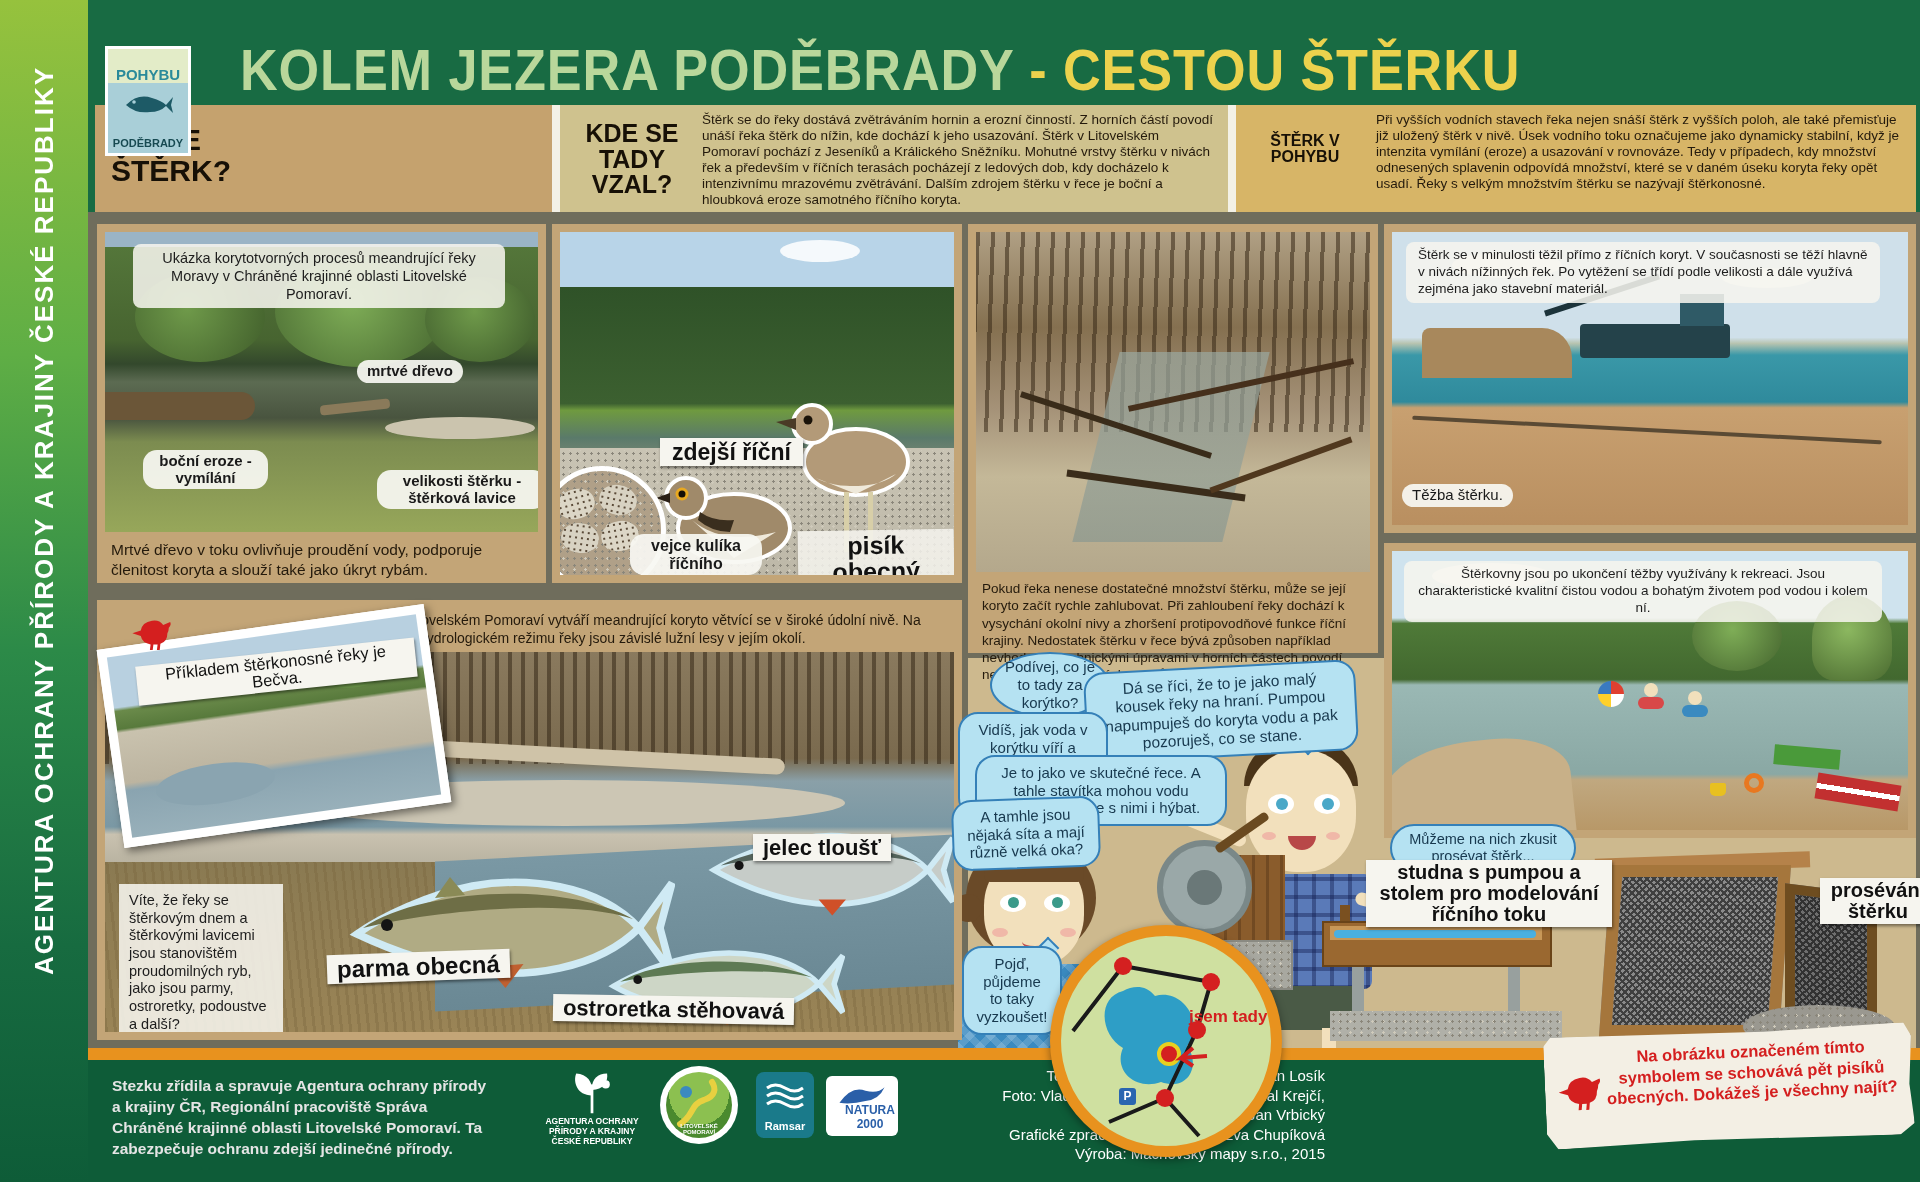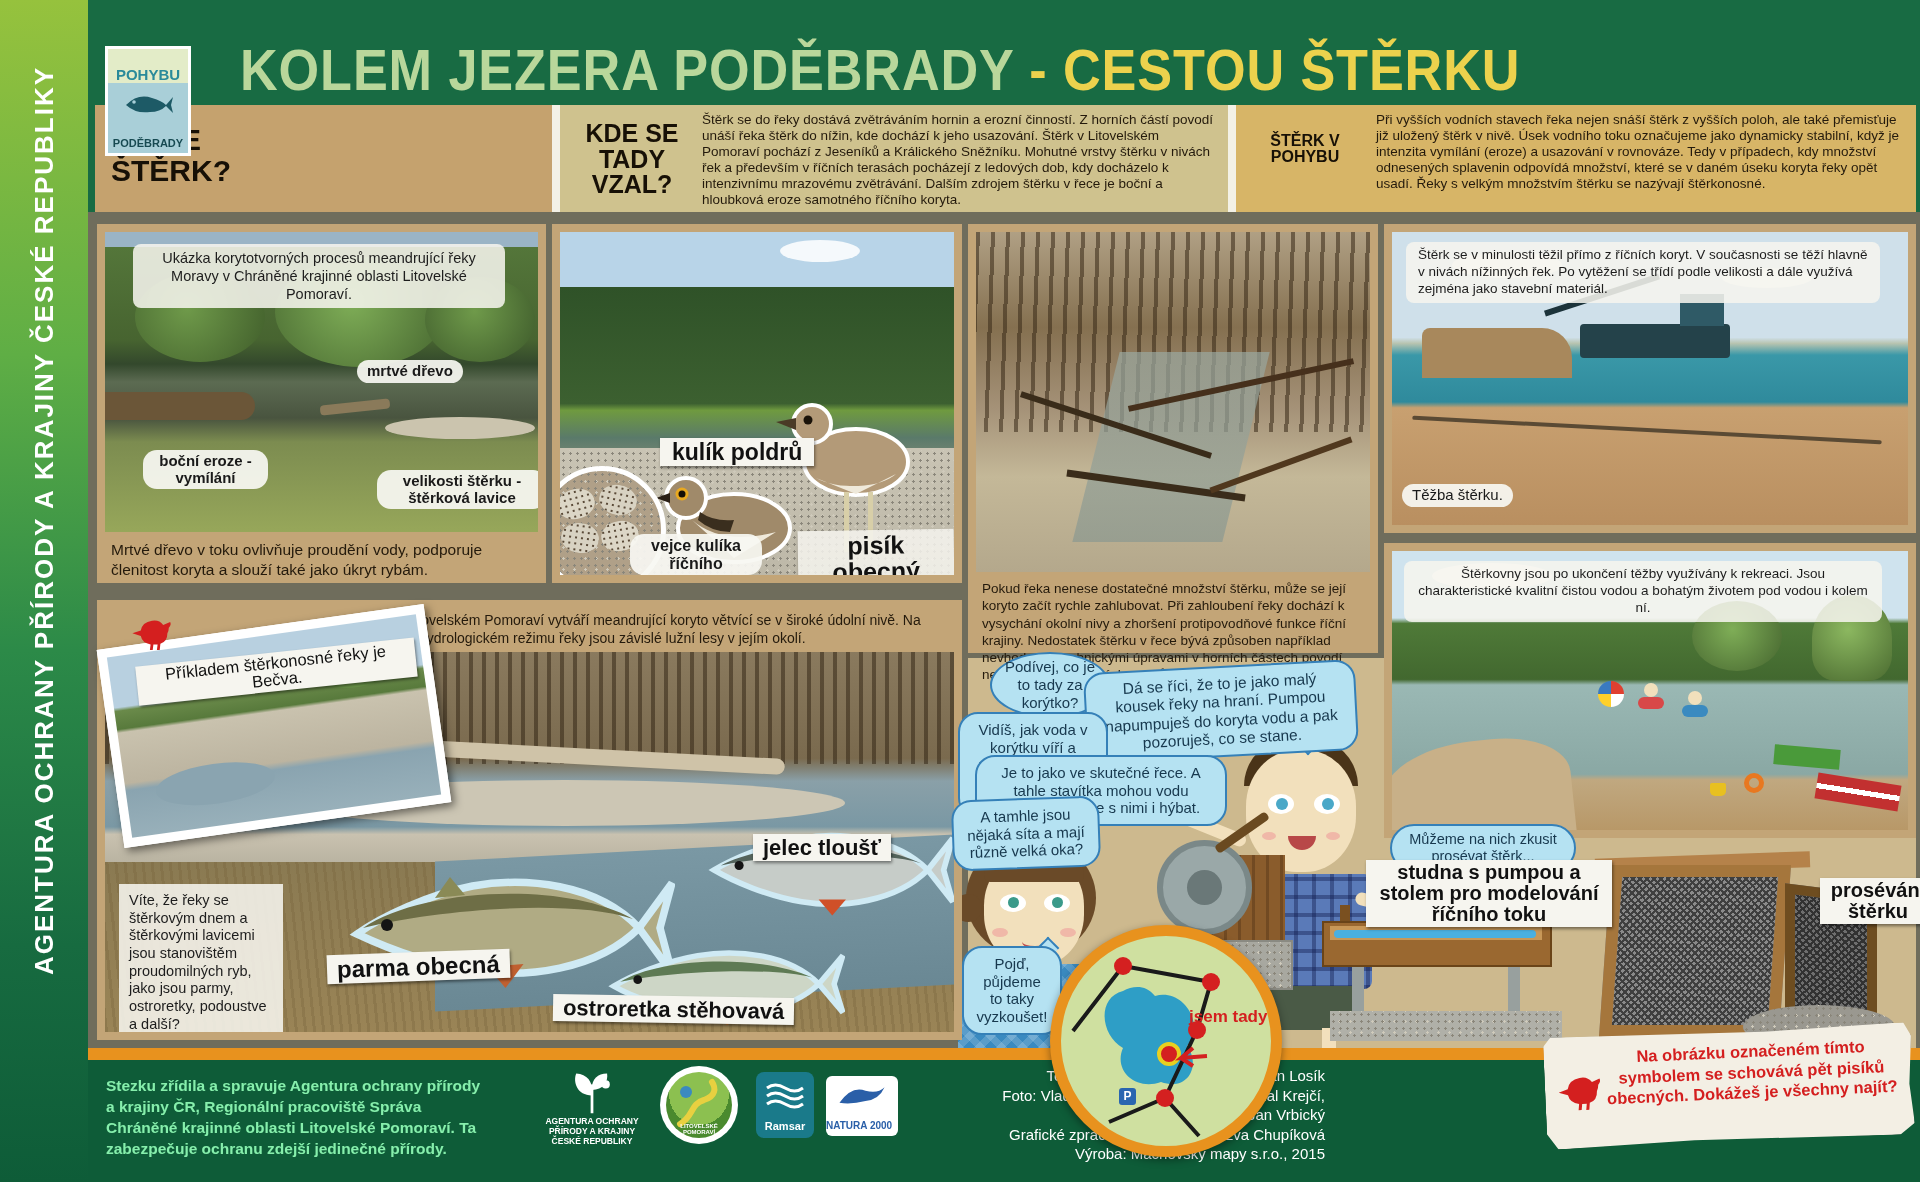--- a/index.html
+++ b/index.html
@@ -38,21 +38,21 @@
   .speck{background-image:radial-gradient(#8a867a 1px,transparent 1.3px),radial-gradient(#cfcabb 1px,transparent 1.3px);
     background-size:7px 7px,11px 11px;background-position:0 0,4px 5px;}
   
   .bubble{position:absolute;background:#b5e2f2;border:2.5px solid #3580b8;border-radius:20px;
     color:#17384e;font-size:15px;line-height:1.18;text-align:center;padding:7px 12px;box-sizing:border-box;z-index:4;}
   .tail{position:absolute;width:14px;height:14px;background:#b5e2f2;border-right:2.5px solid #3580b8;
     border-bottom:2.5px solid #3580b8;transform:rotate(45deg);z-index:3;}
   
   .orange-line{left:88px;top:1048px;width:1832px;height:12px;background:#e8921e;z-index:5;}
   .footer-bg{left:88px;top:1060px;width:1832px;height:122px;background:#0e5c38;}
-  .managed{left:106px;top:1076px;width:385px;color:#86efac;font-weight:bold;font-size:15.5px;line-height:1.35;z-index:6;}
+  .managed{left:112px;top:1076px;width:385px;color:#e5e5e5;font-weight:bold;font-size:15.5px;line-height:1.35;z-index:6;}
   .credits{left:1000px;top:1066px;width:325px;color:#fff;font-size:15px;line-height:1.3;text-align:right;z-index:6;}
   .rednote{left:1545px;top:1030px;width:368px;height:112px;background:#f3efe4;transform:rotate(-2.5deg);
     box-shadow:2px 3px 6px rgba(0,0,0,.5);z-index:8;
     clip-path:polygon(0 8%,2% 0,60% 3%,98% 0,100% 12%,99% 55%,100% 90%,96% 100%,40% 97%,3% 100%,0 86%);}
   .rednote-text{position:absolute;left:58px;top:12px;width:298px;color:#d41f1f;font-weight:bold;
     font-size:16.5px;line-height:1.25;text-align:center;}
   .logo-lbl{color:#fff;font-weight:bold;text-align:center;line-height:1.2;}
   
   .map-circle{left:1050px;top:925px;width:210px;height:210px;border-radius:50%;border:11px solid #e8921e;
     background:#cfe0a0;z-index:9;overflow:hidden;box-shadow:0 3px 8px rgba(0,0,0,.4);}
@@ -231,21 +231,21 @@
         <g stroke="#fff" stroke-width="4" fill="#a08a6a">
           <ellipse cx="78" cy="66" rx="56" ry="34"></ellipse>
           <circle cx="30" cy="36" r="20"></circle>
         </g>
         <path d="M36,58 q30,26 84,12 L78,96 Z" fill="#efe9da"></path>
         <path d="M0,36 L14,31 L14,41 Z" fill="#2a2016"></path>
         <circle cx="26" cy="32" r="6.5" fill="#e8a820"></circle>
         <circle cx="26" cy="32" r="3.5" fill="#140e06"></circle>
         <path d="M44,50 q14,10 34,8 l-4,12 q-18,0 -32,-12 Z" fill="#3a2e1e"></path>
       </svg>
-      <div class="paper" style="left:100px;top:206px;font-size:23px;padding:2px 12px;">kulík poldrů</div>
+      <div class="paper" style="left:100px;top:206px;font-size:23px;padding:2px 12px;">zdejší říční</div>
       <div class="paper" style="left:238px;top:298px;font-size:25px;background:rgba(246,245,239,.85);transform:rotate(-1deg);">pisík obecný</div>
 
       <div class="abs speck" style="left:-22px;top:234px;width:118px;height:118px;border-radius:50%;border:5px solid #fff;background-color:#b0a088;">
         <div class="abs" style="left:14px;top:18px;width:38px;height:30px;border-radius:50%;background:#dcd6c6;background-image:radial-gradient(#5a4a38 1px,transparent 1.3px);background-size:6px 6px;transform:rotate(-15deg);"></div>
         <div class="abs" style="left:56px;top:14px;width:38px;height:30px;border-radius:50%;background:#d8d2c2;background-image:radial-gradient(#5a4a38 1px,transparent 1.3px);background-size:6px 6px;transform:rotate(12deg);"></div>
         <div class="abs" style="left:18px;top:52px;width:38px;height:30px;border-radius:50%;background:#d8d2c2;background-image:radial-gradient(#5a4a38 1px,transparent 1.3px);background-size:6px 6px;transform:rotate(8deg);"></div>
         <div class="abs" style="left:58px;top:50px;width:38px;height:30px;border-radius:50%;background:#dcd6c6;background-image:radial-gradient(#5a4a38 1px,transparent 1.3px);background-size:6px 6px;transform:rotate(-10deg);"></div>
       </div>
       <div class="pill" style="left:70px;top:302px;width:112px;font-size:16px;">vejce kulíka říčního</div>
     </div>
@@ -381,21 +381,21 @@
   <div class="abs" style="left:756px;top:1072px;width:58px;height:66px;background:#1a7a8a;border-radius:8px;z-index:6;">
     <svg class="abs" style="left:9px;top:8px;" width="40" height="30" viewBox="0 0 40 30">
       <path d="M2,8 Q10,2 20,8 T38,8 M2,16 Q10,10 20,16 T38,16 M2,24 Q10,18 20,24 T38,24" fill="none" stroke="#fff" stroke-width="3"></path>
     </svg>
     <div class="abs" style="left:0;bottom:6px;width:100%;text-align:center;color:#fff;font-size:11px;font-weight:bold;">Ramsar</div>
   </div>
   <div class="abs" style="left:826px;top:1076px;width:72px;height:60px;background:#fff;border-radius:6px;z-index:6;">
     <svg class="abs" style="left:8px;top:6px;" width="56" height="26" viewBox="0 0 60 30">
       <path d="M4,24 Q18,4 34,10 Q48,14 56,6 Q50,20 34,22 Q18,26 4,24 Z" fill="#2a5fa8"></path>
     </svg>
-    <div class="abs" style="left:0;bottom:5px;width:100%;text-align:left;color:#2a5fa8;font-size:10px;font-weight:bold;">NATURA 2000</div>
+    <div class="abs" style="left:8px;bottom:5px;width:100%;text-align:center;color:#2a5fa8;font-size:12px;font-weight:bold;">NATURA 2000</div>
   </div>
 
   <div class="abs credits">
     <div>Text: Alice Háková, Jan Koutný, Jan Losík</div>
     <div>Foto: Vladislav Holec, Jan Koutný, Michal Krejčí,</div>
     <div>Filip Šálek, Pavel Vrána, Jan Vrbický</div>
     <div>Grafické zpracování a ilustrace: Eva Chupíková</div>
     <div>Výroba: Machovský mapy s.r.o., 2015</div>
   </div>
 

